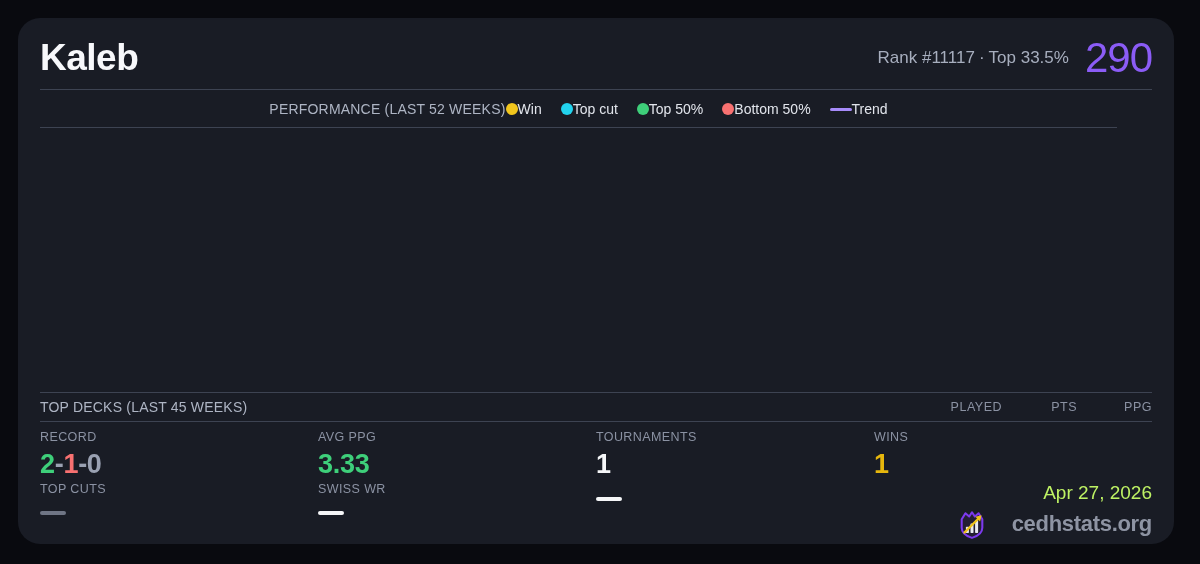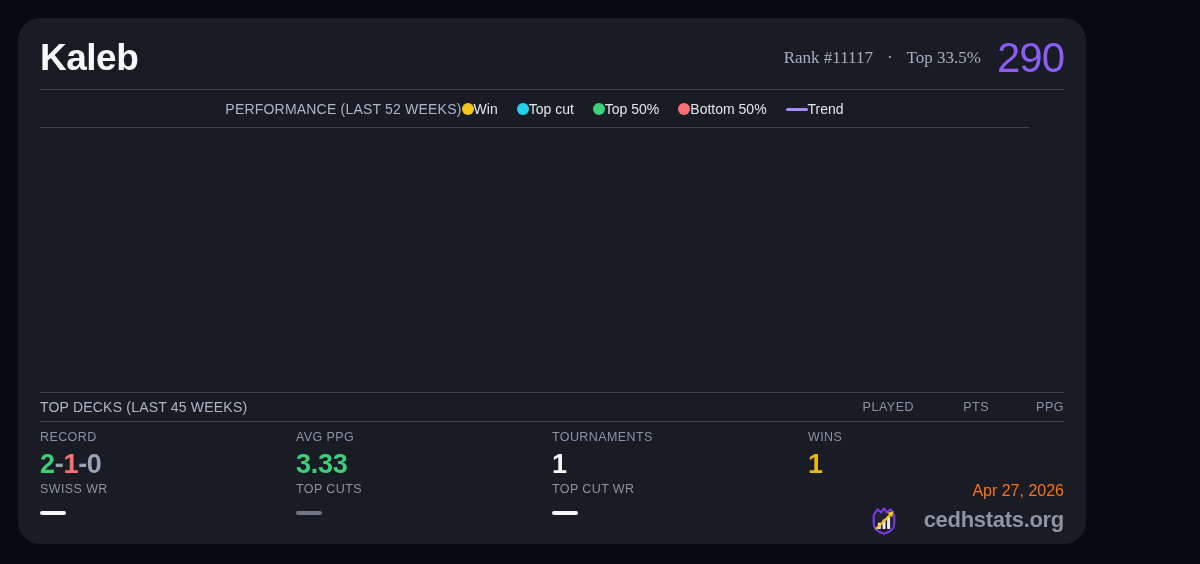--- a/index.html
+++ b/index.html
@@ -5,38 +5,38 @@
   * { margin: 0; padding: 0; box-sizing: border-box; }
   html, body { background: #090a0f; }
   body {
     width: 1200px; height: 564px;
     font-family: "Liberation Sans", "DejaVu Sans", sans-serif;
     overflow: hidden; position: relative;
   }
   .stage { position: absolute; inset: 0; background: #090a0f; }
   .card {
     position: absolute; left: 18px; top: 18px;
-    width: 1068px; height: 526px;
+    width: 1156px; height: 526px;
     background: #191c25; border-radius: 22px;
     padding: 16px 22px 10px 22px;
     display: flex; flex-direction: column;
   }
 
   
   .header-row {
     display: flex; justify-content: space-between; align-items: center;
     padding: 2px 0 9px 0;
     border-bottom: 1px solid #3d4352;
   }
   .player-name {
     font-size: 37px; font-weight: 700; color: #f7f8fb; letter-spacing: -0.5px;
     line-height: 1.2;
   }
   .header-right { display: flex; align-items: center; gap: 16px; }
-  .rank-group { display: flex; align-items: center; gap: 14px; color: #a7aebe; font-size: 17px; font-weight: 500; font-family: Liberation Serif, serif; }
+  .rank-group { display: flex; align-items: center; gap: 4px; color: #a7aebe; font-size: 17px; font-weight: 500; }
   .score { font-size: 42px; font-weight: 400; line-height: 1; letter-spacing: -1px; }
 
   
   .perf-header {
     display: flex; justify-content: center; align-items: center;
     padding: 11px 0 10px 0;
     border-bottom: 1px solid #3d4352;
     margin-right: 35px;
   }
   .section-title { color: #aeb5c4; font-size: 14px; letter-spacing: 0.2px; }
@@ -63,21 +63,21 @@
     display: grid;
     grid-template-columns: repeat(4, 1fr);
     margin-top: 8px;
   }
   .stat-cell { height: 52px; }
   .stat-label { color: #8b92a3; font-size: 12.5px; letter-spacing: 0.4px; margin-bottom: 6px; }
   .stat-value { font-size: 27px; font-weight: 700; line-height: 1.05; letter-spacing: -0.3px; }
   .dash-bar { width: 26px; height: 4px; border-radius: 2px; margin-top: 15px; }
 
   .footer-cell { display: flex; flex-direction: column; align-items: flex-end; }
-  .date-text { color: #f97316; font-size: 16px; }
+  .date-text { color: #bef264; font-size: 19px; }
   .brand-row { display: flex; align-items: center; gap: 25px; margin-top: 4px; }
   .brand-text { color: #8e94a3; font-size: 22px; font-weight: 700; letter-spacing: -0.3px; }
 </style>
 </head>
 <body>
 
 <div class="stage">
   <div class="card">
 
     <div class="header-row">
@@ -147,31 +147,30 @@
         <div class="stat-label">TOURNAMENTS</div>
         <div class="stat-value" style="color: rgb(245, 246, 248);">1</div>
       </div>
 
       <div class="stat-cell">
         <div class="stat-label">WINS</div>
         <div class="stat-value" style="color: rgb(231, 183, 13);">1</div>
       </div>
 
       <div class="stat-cell">
+        <div class="stat-label">TOP CUTS</div>
+        <div class="dash-bar" style="background-color: rgb(111, 117, 133);"></div>
+      </div>
+
+      <div class="stat-cell">
         <div class="stat-label">SWISS WR</div>
         <div class="dash-bar" style="background-color: rgb(245, 246, 248);"></div>
       </div>
 
       <div class="stat-cell">
-        <div class="stat-label">TOP CUTS</div>
-        <div class="dash-bar" style="background-color: rgb(111, 117, 133);"></div>
-      </div>
-
-      <div class="stat-cell">
-        <div class="stat-label">TOP CUT WR</div>
         <div class="dash-bar" style="background-color: rgb(245, 246, 248);"></div>
       </div>
 
       <div class="stat-cell footer-cell">
         <div class="date-text">Apr 27, 2026</div>
         <div class="brand-row">
           <span style="display:inline-flex;">
             <svg width="30" height="32" viewBox="0 0 32 34" fill="none" xmlns="http://www.w3.org/2000/svg">
               <path d="M5 12 L9 5.5 L13 9 L16 4.5 L19 9 L23 5.5 L27 12 L27 21 C27 26.5 22.5 29.8 16 31.8 C9.5 29.8 5 26.5 5 21 Z" fill="#241f33" stroke="#7c3aed" stroke-width="2.2" stroke-linejoin="round"></path>
               <rect x="9.5" y="20" width="3.2" height="6.5" rx="0.6" fill="#e8eaf0"></rect>

